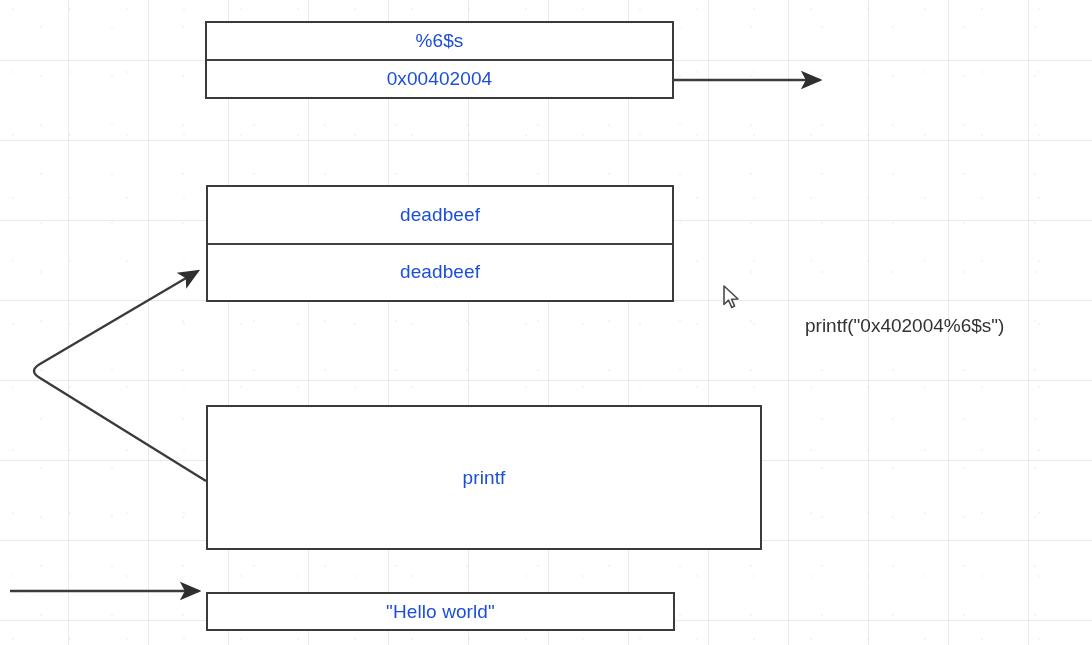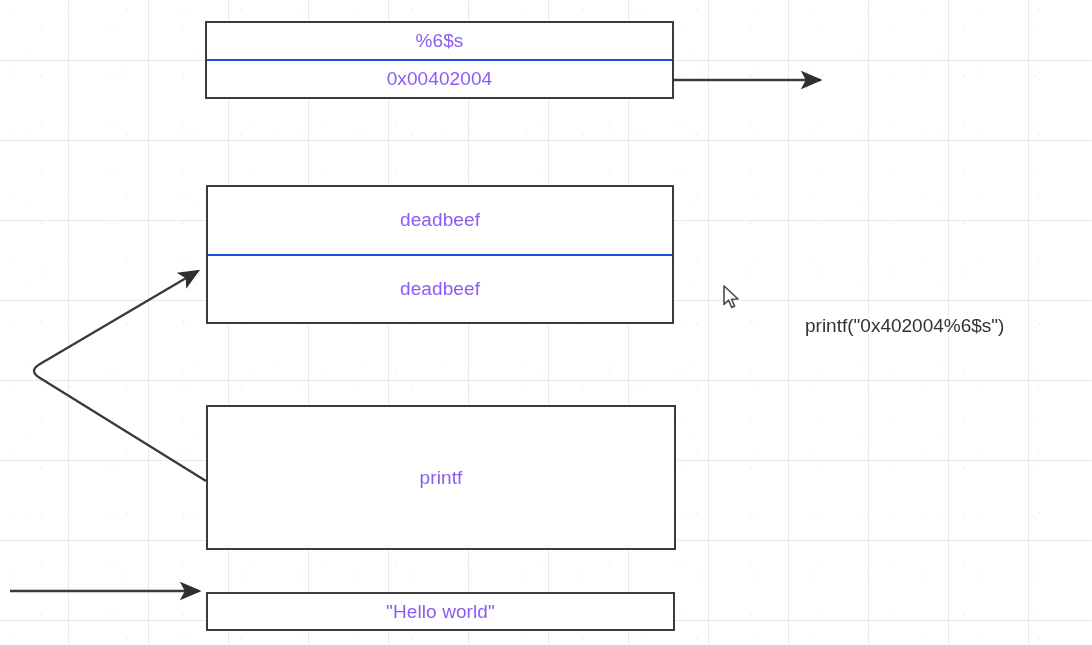--- a/index.html
+++ b/index.html
@@ -41,27 +41,27 @@
     border: 2px solid #3b3b3b;
     display: flex;
     flex-direction: column;
   }
   .cell {
     box-sizing: border-box;
     flex: 1 1 auto;
     display: flex;
     align-items: center;
     justify-content: center;
-    color: #8b5cf6;
+    color: #1d4ed8;
     font-size: 19px;
     letter-spacing: 0.1px;
     white-space: nowrap;
   }
   .cell + .cell {
-    border-top: 2px solid #1d4ed8;
+    border-top: 2px solid #404040;
   }
   .annotation {
     position: absolute;
     color: #333333;
     font-size: 19px;
     white-space: nowrap;
   }
   svg.edges {
     position: absolute;
     left: 0;
@@ -82,26 +82,26 @@
 <div id="canvas">
 
   <div class="noise"></div>
 
   <div class="box" style="left:205px; top:21px; width:469px; height:78px;">
     <div class="cell">%6$s</div>
     <div class="cell">0x00402004</div>
   </div>
 
 
-  <div class="box" style="left:206px; top:185px; width:468px; height:139px;">
+  <div class="box" style="left:206px; top:185px; width:468px; height:117px;">
     <div class="cell">deadbeef</div>
     <div class="cell">deadbeef</div>
   </div>
 
-  <div class="box" style="left:206px; top:405px; width:470px; height:145px;">
+  <div class="box" style="left:206px; top:405px; width:556px; height:145px;">
     <div class="cell">printf</div>
   </div>
 
   <div class="box" style="left:206px; top:592px; width:469px; height:39px;">
     <div class="cell">"Hello world"</div>
   </div>
 
   <div class="annotation" style="left:805px; top:315px;">printf("0x402004%6$s")</div>
 
   <svg class="edges" viewBox="0 0 1092 645" xmlns="http://www.w3.org/2000/svg">

